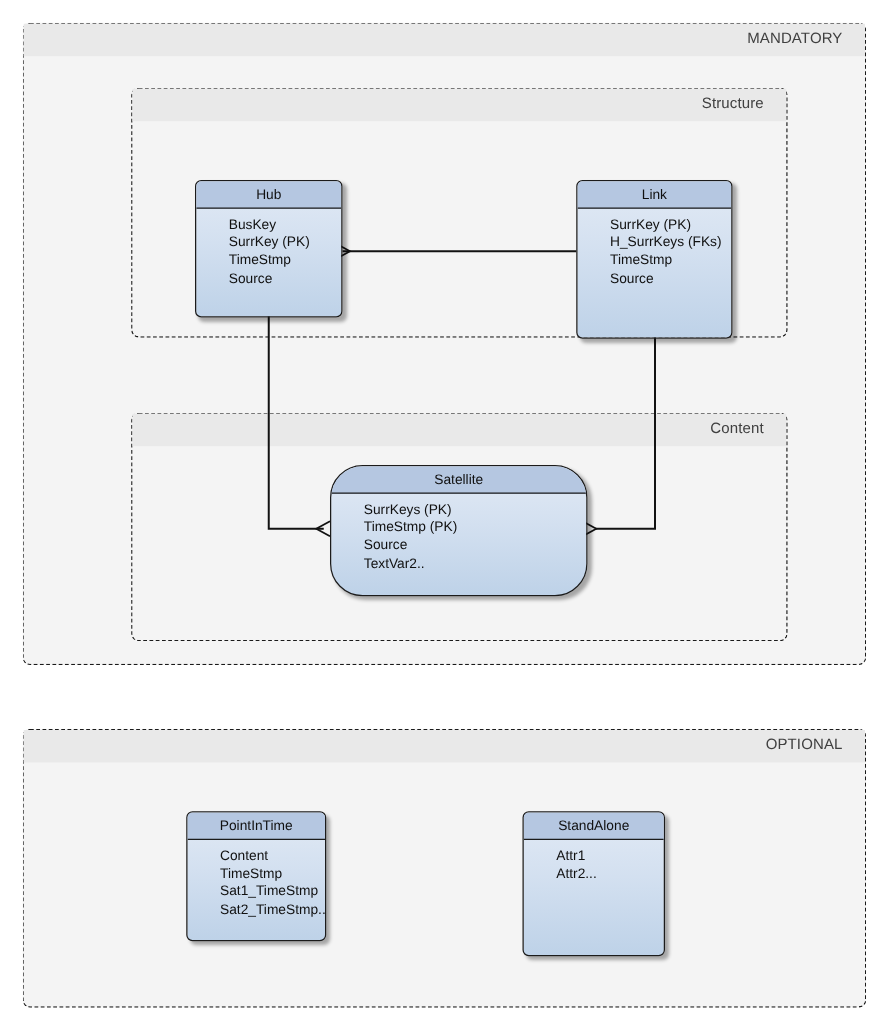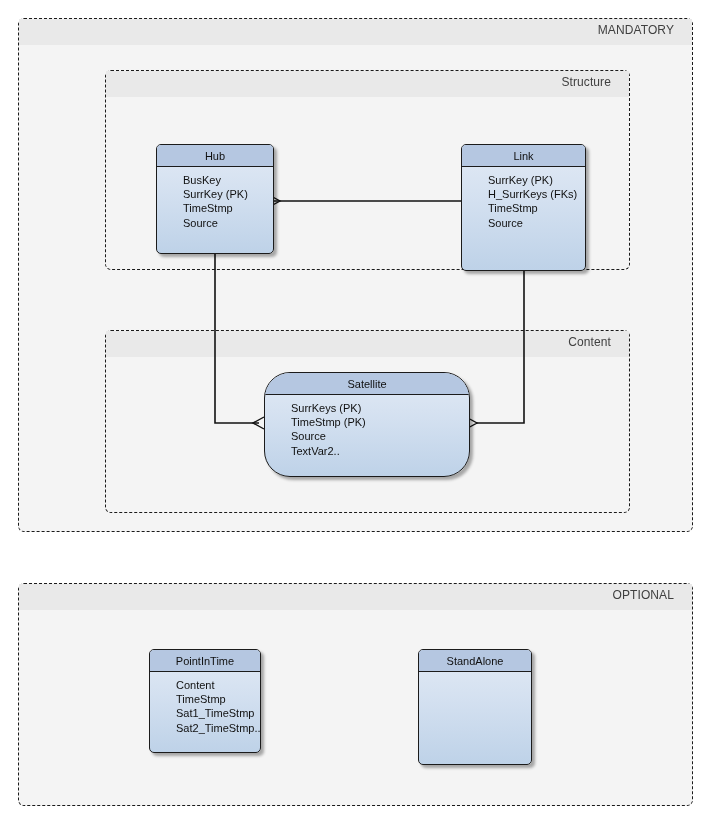--- a/index.html
+++ b/index.html
@@ -186,15 +186,19 @@
       <div class="attr">TimeStmp</div>
       <div class="attr">Sat1_TimeStmp</div>
       <div class="attr">Sat2_TimeStmp..</div>
     </div>
   </div>
 
   <div class="entity" style="left:418px; top:649px; width:114px; height:116px;">
     <div class="entity-header">
       <span class="entity-title">StandAlone</span>
     </div>
+    <div class="entity-body">
+      <div class="attr">Attr1</div>
+      <div class="attr">Attr2...</div>
+    </div>
   </div>
 
 </div>
 
 </body></html>

